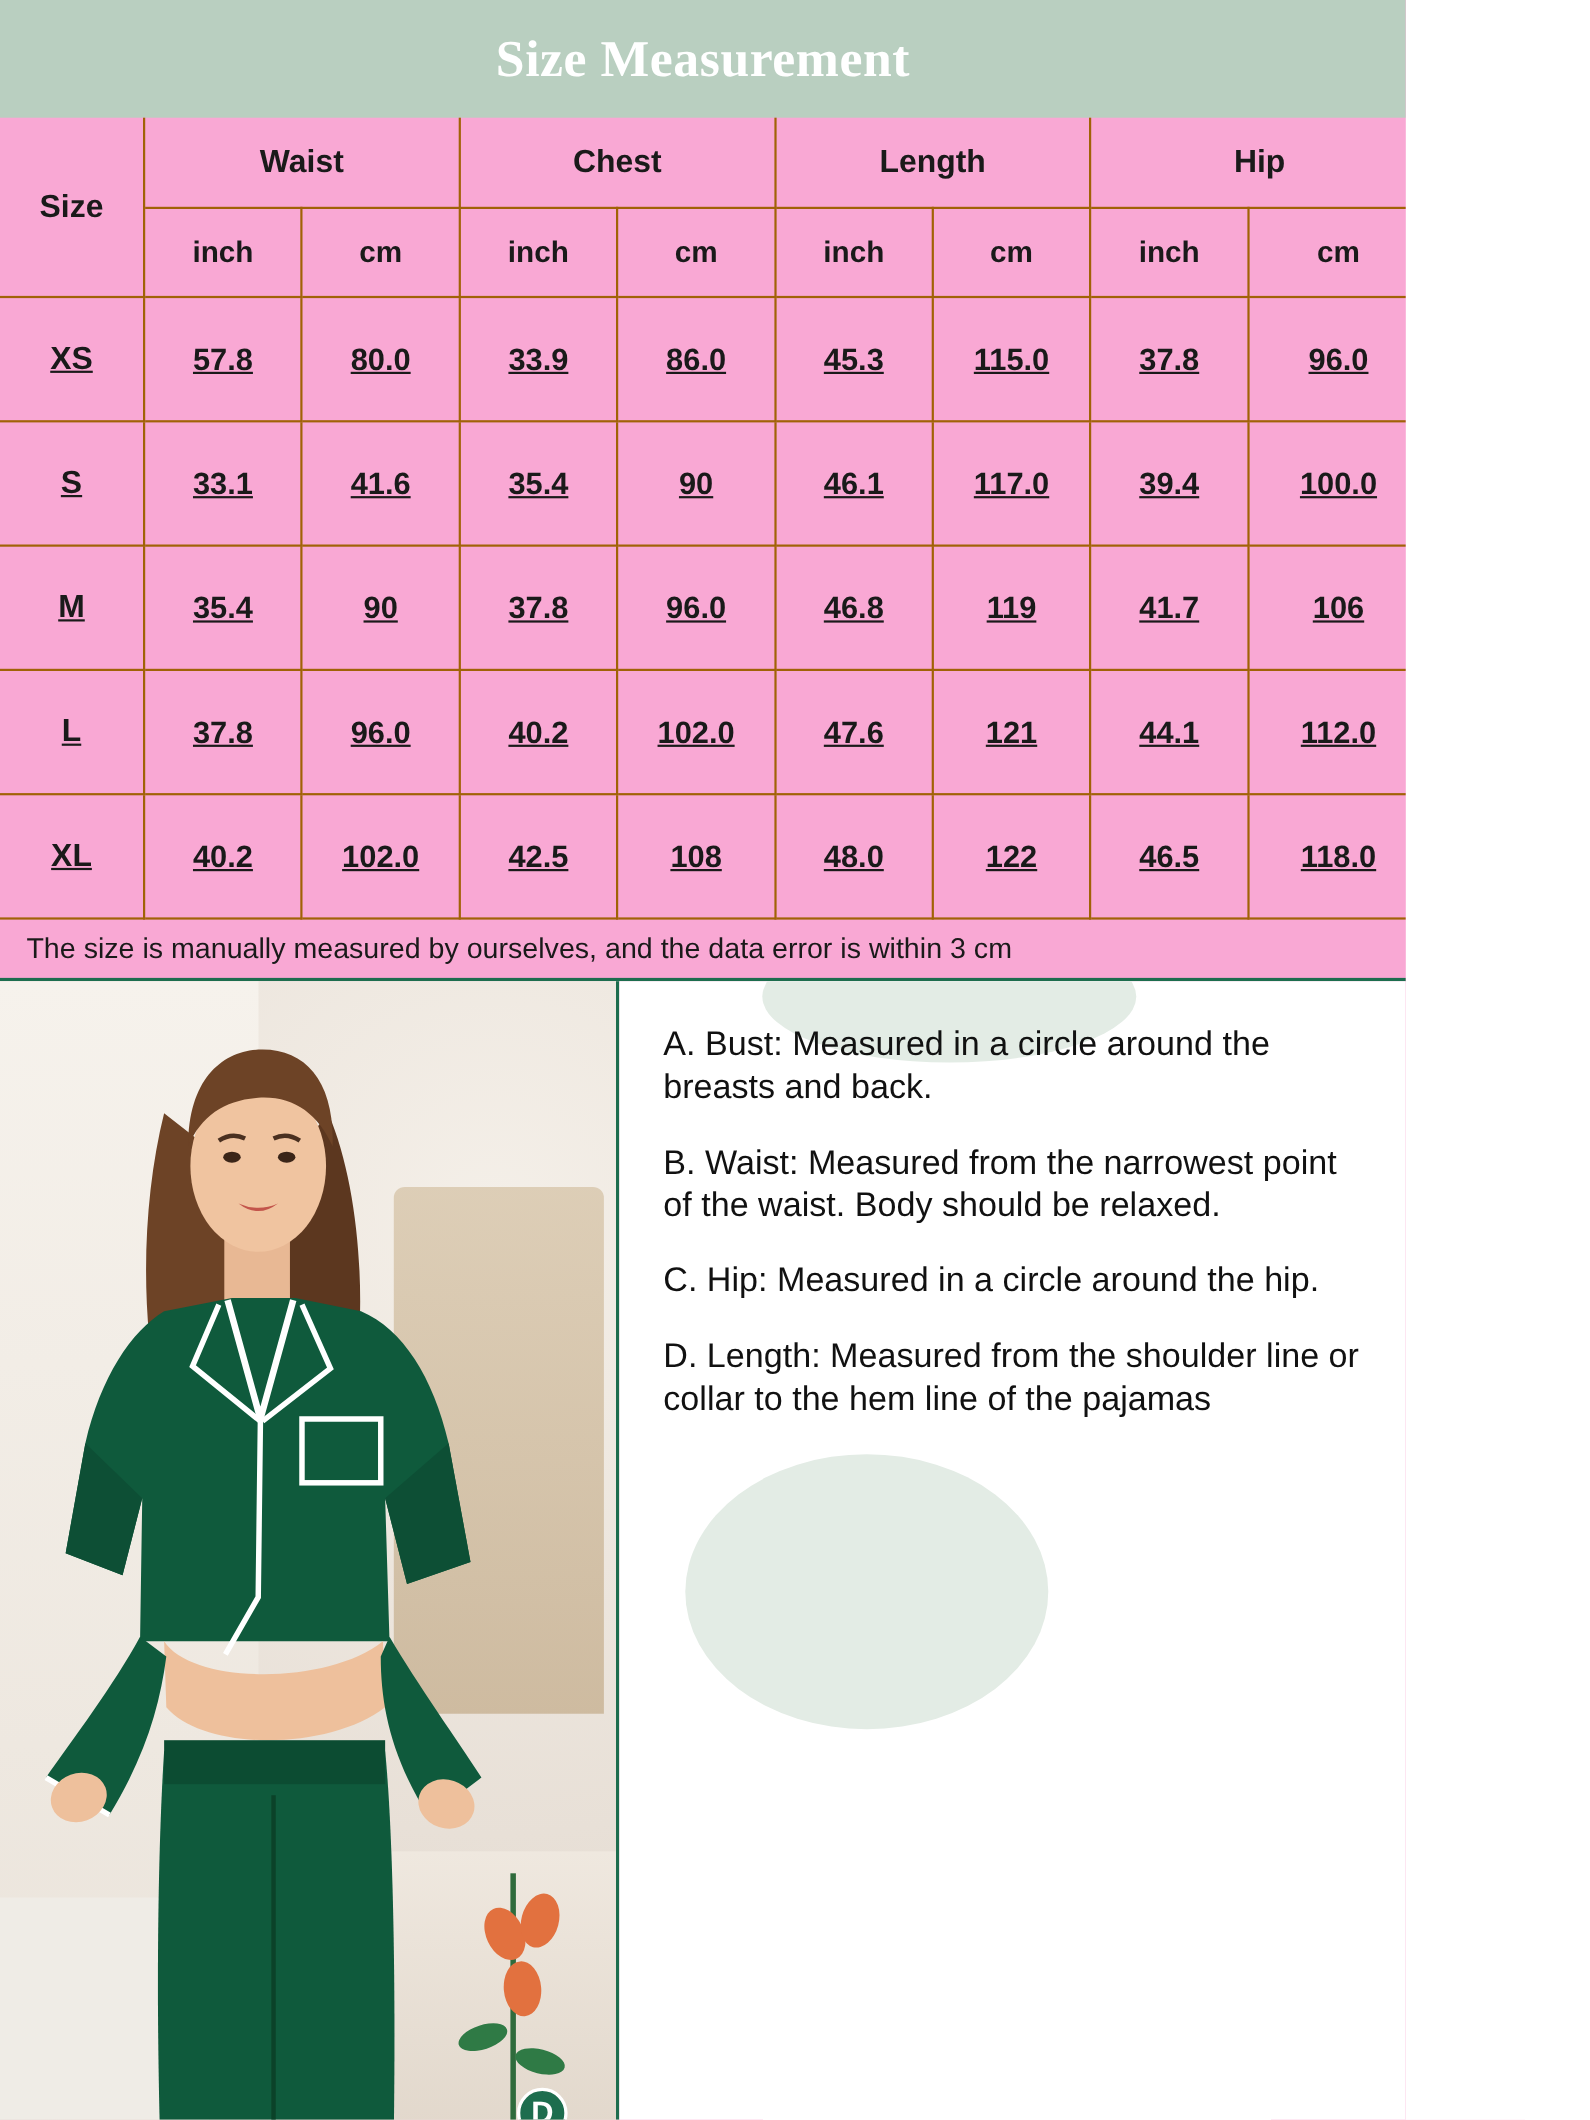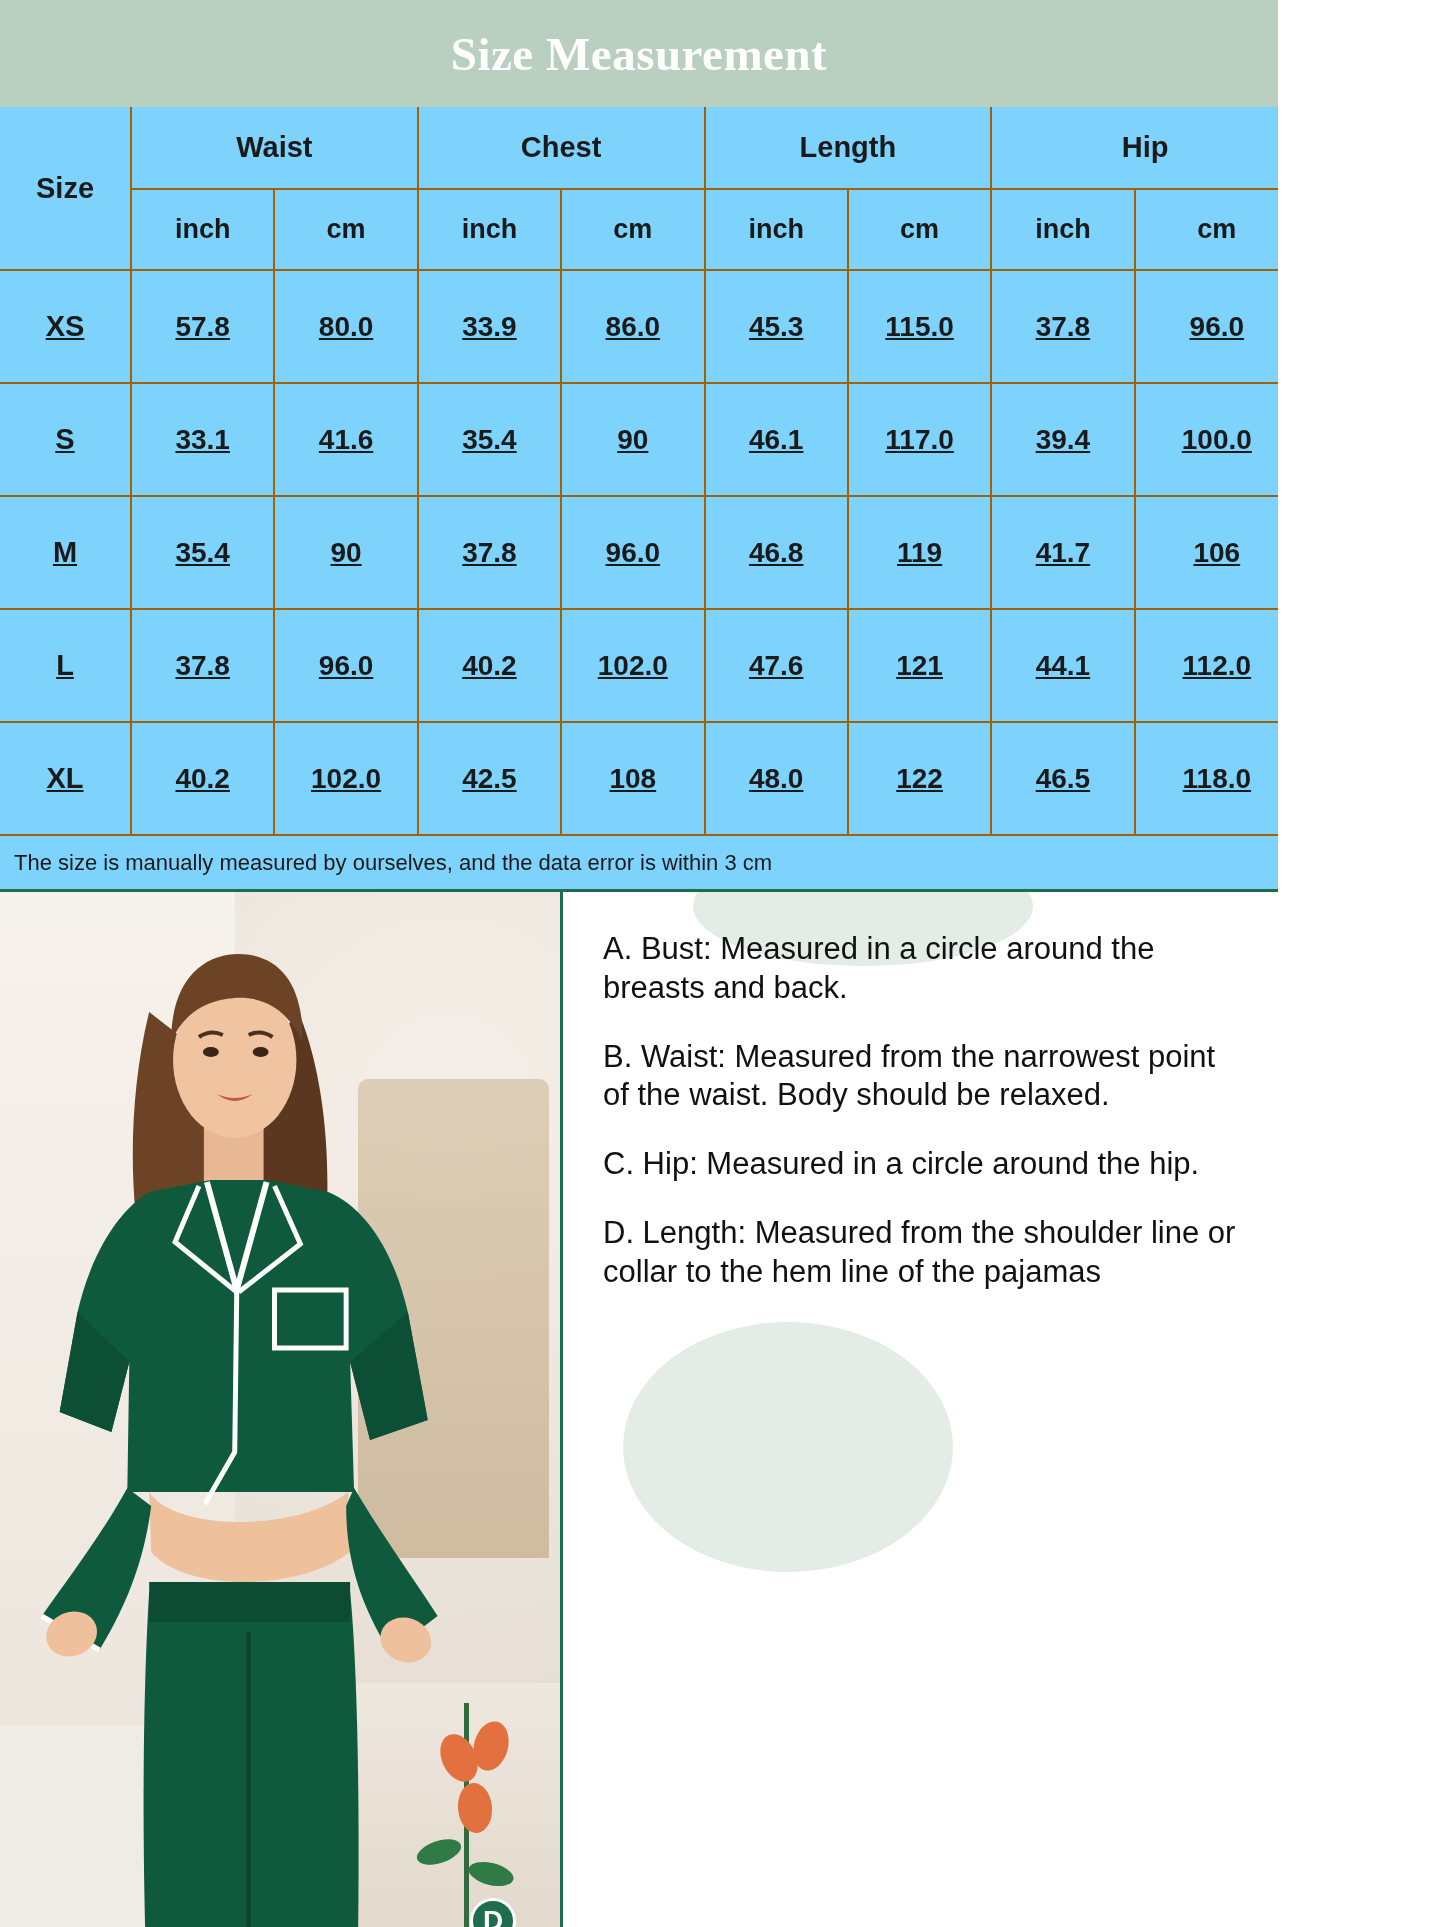--- a/index.html
+++ b/index.html
@@ -7,21 +7,21 @@
     width: 1445px;
     height: 1927px;
     background: #ffffff;
     font-family: "Liberation Sans", sans-serif;
   }
   .page {
     width: 1278px;
     height: 1927px;
     position: relative;
     overflow: hidden;
-    background: #7dd3fc;
+    background: #f9a8d4;
   }
 
   
   .header {
     height: 107px;
     background: #b9cfc0;
     display: flex;
     align-items: center;
     justify-content: center;
   }
@@ -67,22 +67,22 @@
   .size-table tr td:first-child,
   .size-table tr th:first-child { border-left: none; }
   .size-table tr td:last-child,
   .size-table tr th:last-child { border-right: none; padding-left: 20px; }
   .size-table thead tr:first-child th { border-top: none; }
 
   .note-line {
     height: 56px;
     display: flex;
     align-items: center;
-    padding-left: 14px;
-    font-size: 22px;
+    padding-left: 24px;
+    font-size: 26px;
     color: #1a1a1a;
     border-bottom: 3px solid #1d6d4e;
   }
 
   
   .lower {
     display: flex;
     height: 1041px;
   }
   .photo-pane {

